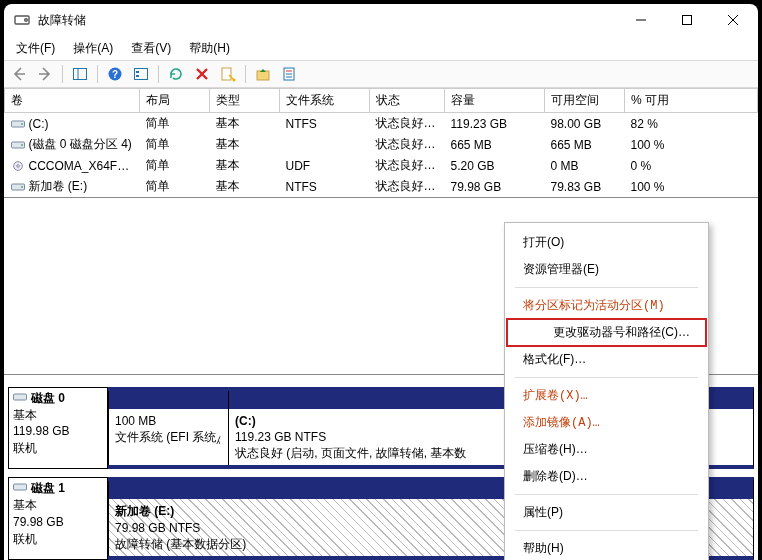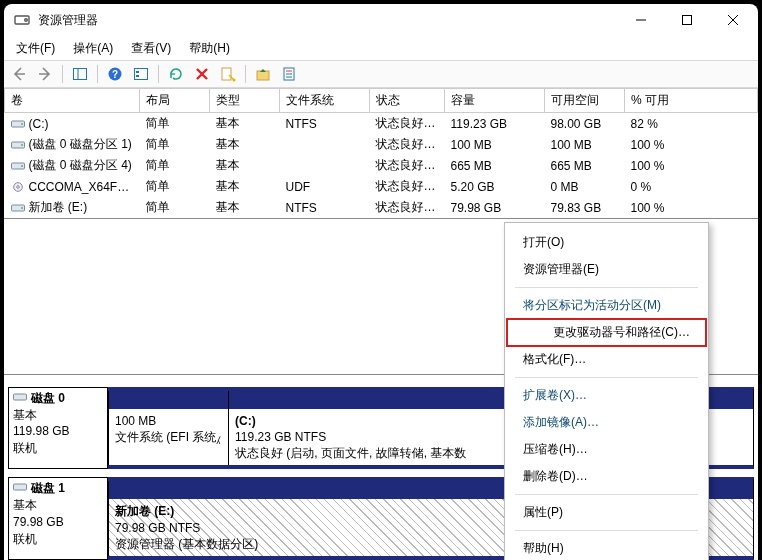--- a/index.html
+++ b/index.html
@@ -34,37 +34,37 @@
   .part { border-left: 1px solid #000; padding: 0; display: flex; flex-direction: column; overflow: hidden; }
   .part-header { height: 18px; background: #1f2a7a; }
   .part-body { padding: 4px 6px; flex: 1; background: #fff; }
   .part-body .pname { font-weight: 700; }
   .part-body div { line-height: 1.35; white-space: nowrap; }
   .hatched .part-body { 
     background: #fff repeating-linear-gradient(45deg, #bbb 0 1px, transparent 1px 6px);
   }
   .ctx-menu { position: absolute; background: #fff; border: 1px solid #bcbcbc; box-shadow: 3px 3px 6px rgba(0,0,0,.25); padding: 6px 2px; font-size: 12px; width: 205px; }
   .ctx-item { padding: 5px 16px; white-space: nowrap; }
-  .ctx-item.disabled { color: #0c4a6e; }
+  .ctx-item.disabled { color: #c2410c; font-family: Liberation Mono, monospace; }
   .ctx-sep { height: 1px; background: #ddd; margin: 4px 8px; }
   .ctx-item.hl { outline: 2px solid #d02020; outline-offset: -1px; text-align: right; }
 </style>
 </head>
 <body>
 
 <div class="window">
 
   <div class="titlebar">
     <span class="titlebar-icon">
       <svg viewBox="0 0 16 16" class="disk-svg">
           <rect x="1" y="4" width="14" height="8" rx="1"></rect>
           <circle cx="12" cy="8" r="1.3"></circle>
         </svg>
     </span>
-    <span class="titlebar-title">资源管理器</span>
+    <span class="titlebar-title">故障转储</span>
     <span class="titlebar-spacer"></span>
     <div class="win-btn">
         <svg viewBox="0 0 10 10">
           <path d="M0 5 H10"></path>
         </svg>
       </div>
     <div class="win-btn">
         <svg viewBox="0 0 10 10">
           <rect x="0.5" y="0.5" width="9" height="9"></rect>
         </svg>
@@ -181,33 +181,20 @@
                   <rect x="0.5" y="2" width="13" height="6" rx="1" fill="#dfe6ec" stroke="#7a8ca0"></rect>
                   <circle cx="11" cy="5" r="1" fill="#6a8"></circle>
                 </svg></span>(C:)</td>
             <td>简单</td>
             <td>基本</td>
             <td>NTFS</td>
             <td>状态良好 (…</td>
             <td>119.23 GB</td>
             <td>98.00 GB</td>
             <td>82 %</td>
-          </tr>
-          <tr>
-            <td><span class="vol-icon"><svg viewBox="0 0 14 10">
-                  <rect x="0.5" y="2" width="13" height="6" rx="1" fill="#dfe6ec" stroke="#7a8ca0"></rect>
-                  <circle cx="11" cy="5" r="1" fill="#6a8"></circle>
-                </svg></span>(磁盘 0 磁盘分区 1)</td>
-            <td>简单</td>
-            <td>基本</td>
-            <td></td>
-            <td>状态良好 (…</td>
-            <td>100 MB</td>
-            <td>100 MB</td>
-            <td>100 %</td>
           </tr>
           <tr>
             <td><span class="vol-icon"><svg viewBox="0 0 14 10">
                   <rect x="0.5" y="2" width="13" height="6" rx="1" fill="#dfe6ec" stroke="#7a8ca0"></rect>
                   <circle cx="11" cy="5" r="1" fill="#6a8"></circle>
                 </svg></span>(磁盘 0 磁盘分区 4)</td>
             <td>简单</td>
             <td>基本</td>
             <td></td>
             <td>状态良好 (…</td>
@@ -284,21 +271,21 @@
           <div>基本</div>
           <div>79.98 GB</div>
           <div>联机</div>
         </div>
         <div class="disk-parts">
           <div class="part hatched" style="flex: 1 1 0%;">
             <div class="part-header"></div>
             <div class="part-body">
               <div class="pname">新加卷  (E:)</div>
               <div>79.98 GB NTFS</div>
-              <div>资源管理器 (基本数据分区)</div>
+              <div>故障转储 (基本数据分区)</div>
             </div>
           </div>
         </div>
       </div>
     </div>
 </div>
 
 <div class="ctx-menu" style="left:504px; top:222px;">
   <div class="ctx-item">打开(O)</div>
   <div class="ctx-item">资源管理器(E)</div>

